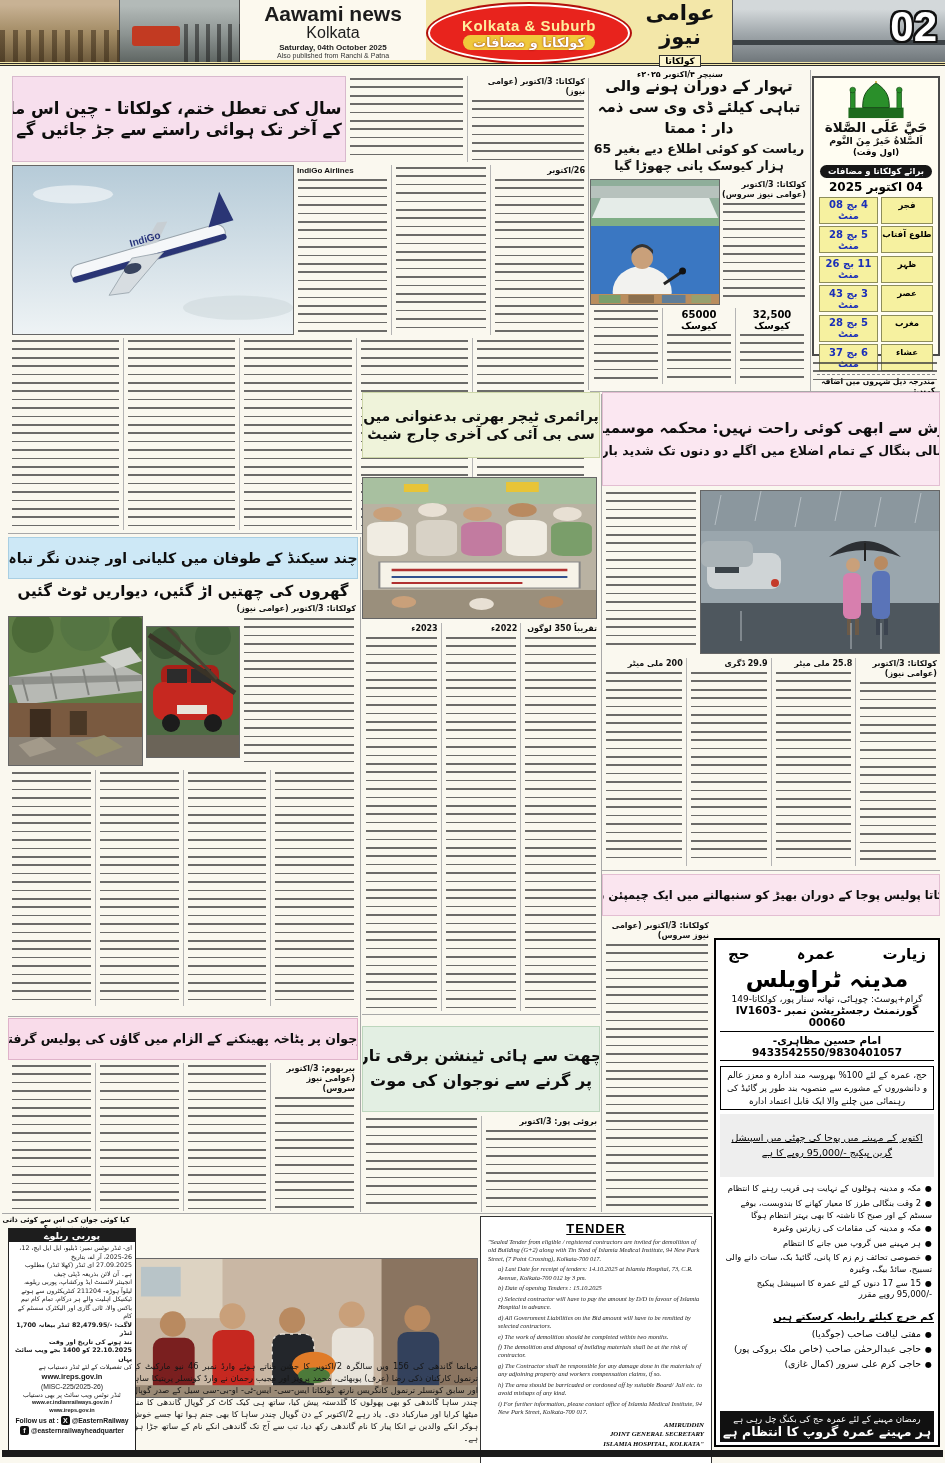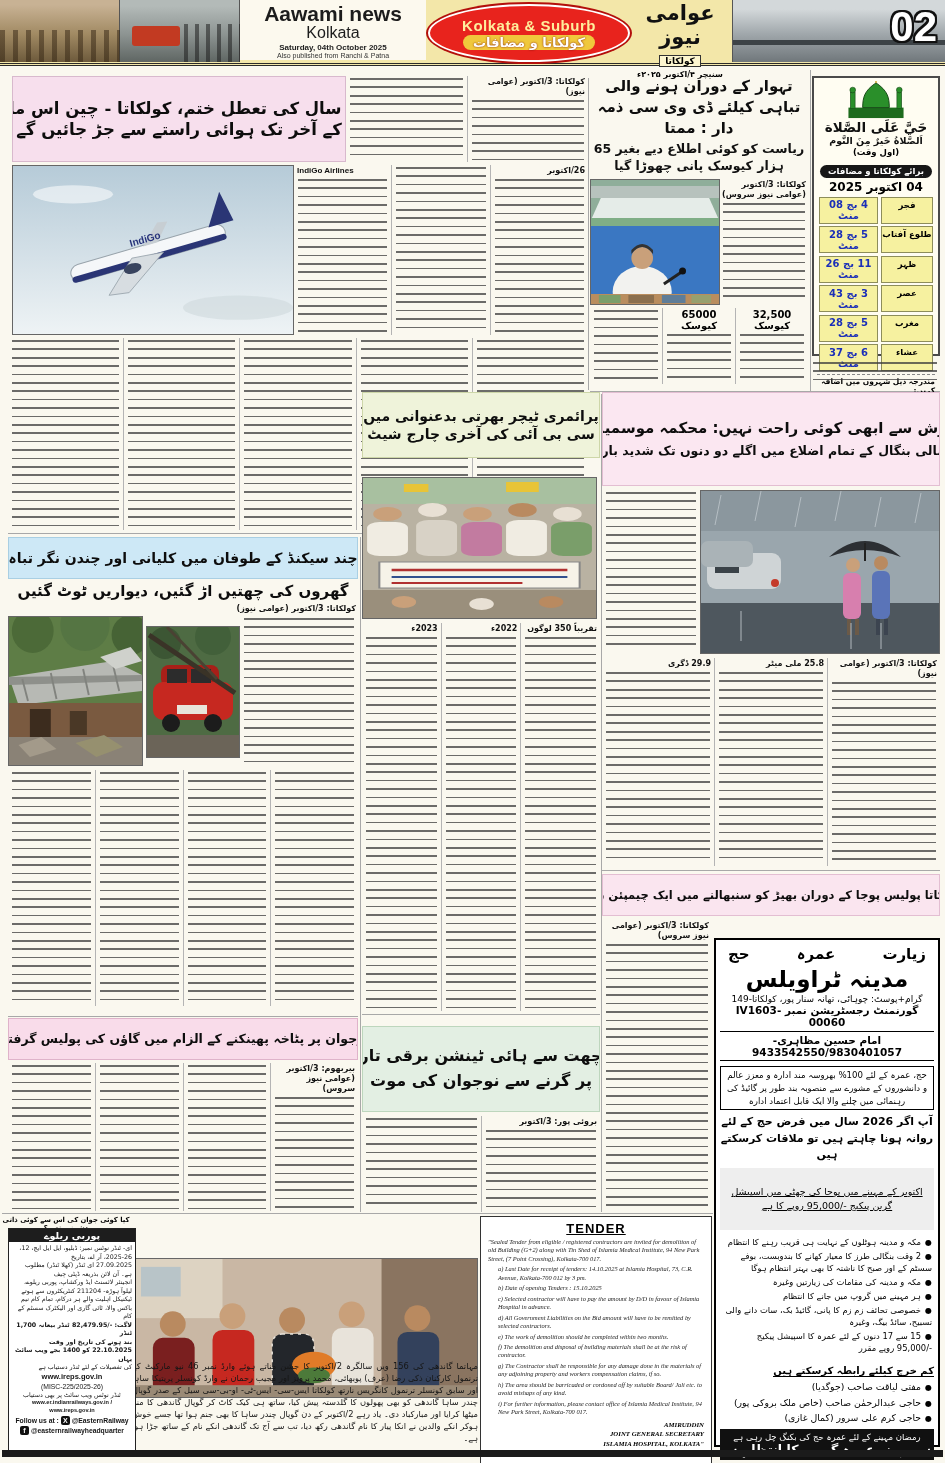--- a/index.html
+++ b/index.html
@@ -463,20 +463,24 @@
           <div class="sim"></div>
         </div>
         <div class="col">
           <div class="note">25.8 ملی میٹر</div>
           <div class="sim"></div>
         </div>
         <div class="col">
           <div class="note">29.9 ڈگری</div>
           <div class="sim"></div>
         </div>
+        <div class="col">
+          <div class="note">200 ملی میٹر</div>
+          <div class="sim"></div>
+        </div>
       </div>
     </div>
   </div>
 
   <div class="abs hbox" style="left:602px;top:874px;width:338px;height:42px;background:#fae5ef;border:1px solid #e3bed2;">
     <div class="h-line" style="font-size:11.5px;">کولکاتا پولیس پوجا کے دوران بھیڑ کو سنبھالنے میں ایک چیمپئن رہی</div>
   </div>
   <div class="abs sim" style="left:714px;top:920px;width:226px;height:14px;"></div>
   <div class="abs" style="left:602px;top:920px;width:110px;height:292px;display:flex;flex-direction:column;padding:0 3px;box-sizing:border-box;">
     <div class="note">کولکاتا: 3/اکتوبر (عوامی نیوز سروس)</div>
@@ -597,21 +601,20 @@
     <div class="cats">
       <span>حج</span>
       <span>عمرہ</span>
       <span>زیارت</span>
     </div>
     <div class="nm">مدینہ ٹراویلس</div>
     <div class="sm">گرام+پوسٹ: چوہاٹی، تھانہ سنار پور، کولکاتا-149</div>
     <div class="md">گورنمنٹ رجسٹریشن نمبر IV1603-00060</div>
     <div class="bar">امام حسین مظاہری- 9433542550/9830401057</div>
     <div class="box">حج، عمرہ کے لئے 100% بھروسہ مند ادارہ و معزز عالم و دانشوروں کے مشورے سے منصوبہ بند طور پر گائیڈ کی رہنمائی میں چلنے والا ایک قابل اعتماد ادارہ</div>
-    <div class="b2">آپ اگر 2026 سال میں فرض حج کے لئے روانہ ہونا چاہتے ہیں تو ملاقات کرسکتے ہیں</div>
     <div class="b3">اکتوبر کے مہینے میں پوجا کی چھٹی میں اسپیشل گرین پیکیج -/95,000 روپے کا ہے</div>
     <ul>
       <li>مکہ و مدینہ ہوٹلوں کے نہایت ہی قریب رہنے کا انتظام</li>
       <li>2 وقت بنگالی طرز کا معیار کھانے کا بندوبست، بوفے سسٹم کے اور صبح کا ناشتہ کا بھی بہتر انتظام ہوگا</li>
       <li>مکہ و مدینہ کی مقامات کی زیارتیں وغیرہ</li>
       <li>ہر مہینے میں گروپ میں جانے کا انتظام</li>
       <li>خصوصی تحائف زم زم کا پانی، گائیڈ بک، سات دانے والی تسبیح، سائڈ بیگ، وغیرہ</li>
       <li>15 سے 17 دنوں کے لئے عمرہ کا اسپیشل پیکیج -/95,000 روپے مقرر</li>
     </ul>
     <div style="text-align:right;"><span class="ch">کم خرچ کیلئے رابطہ کرسکتے ہیں</span></div>

